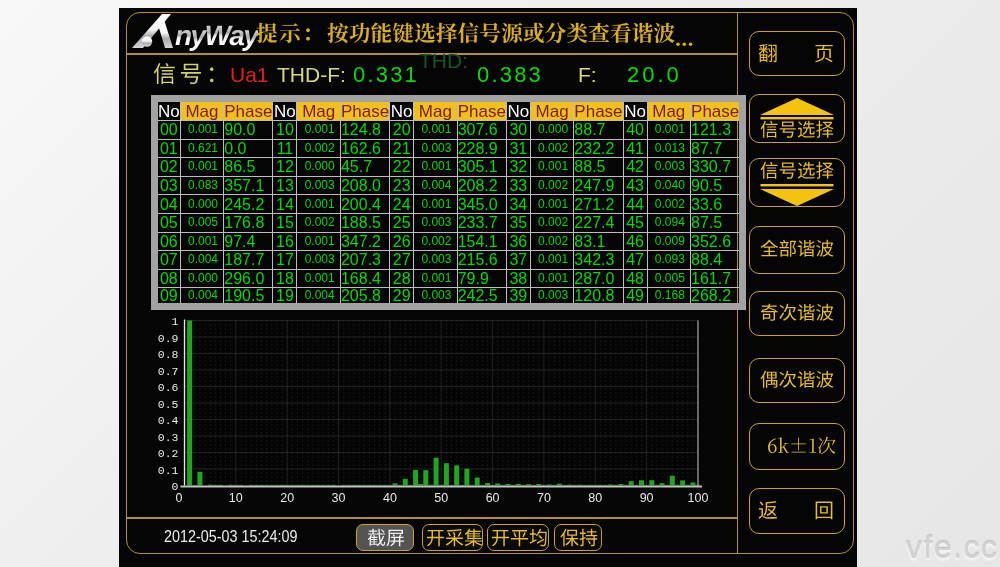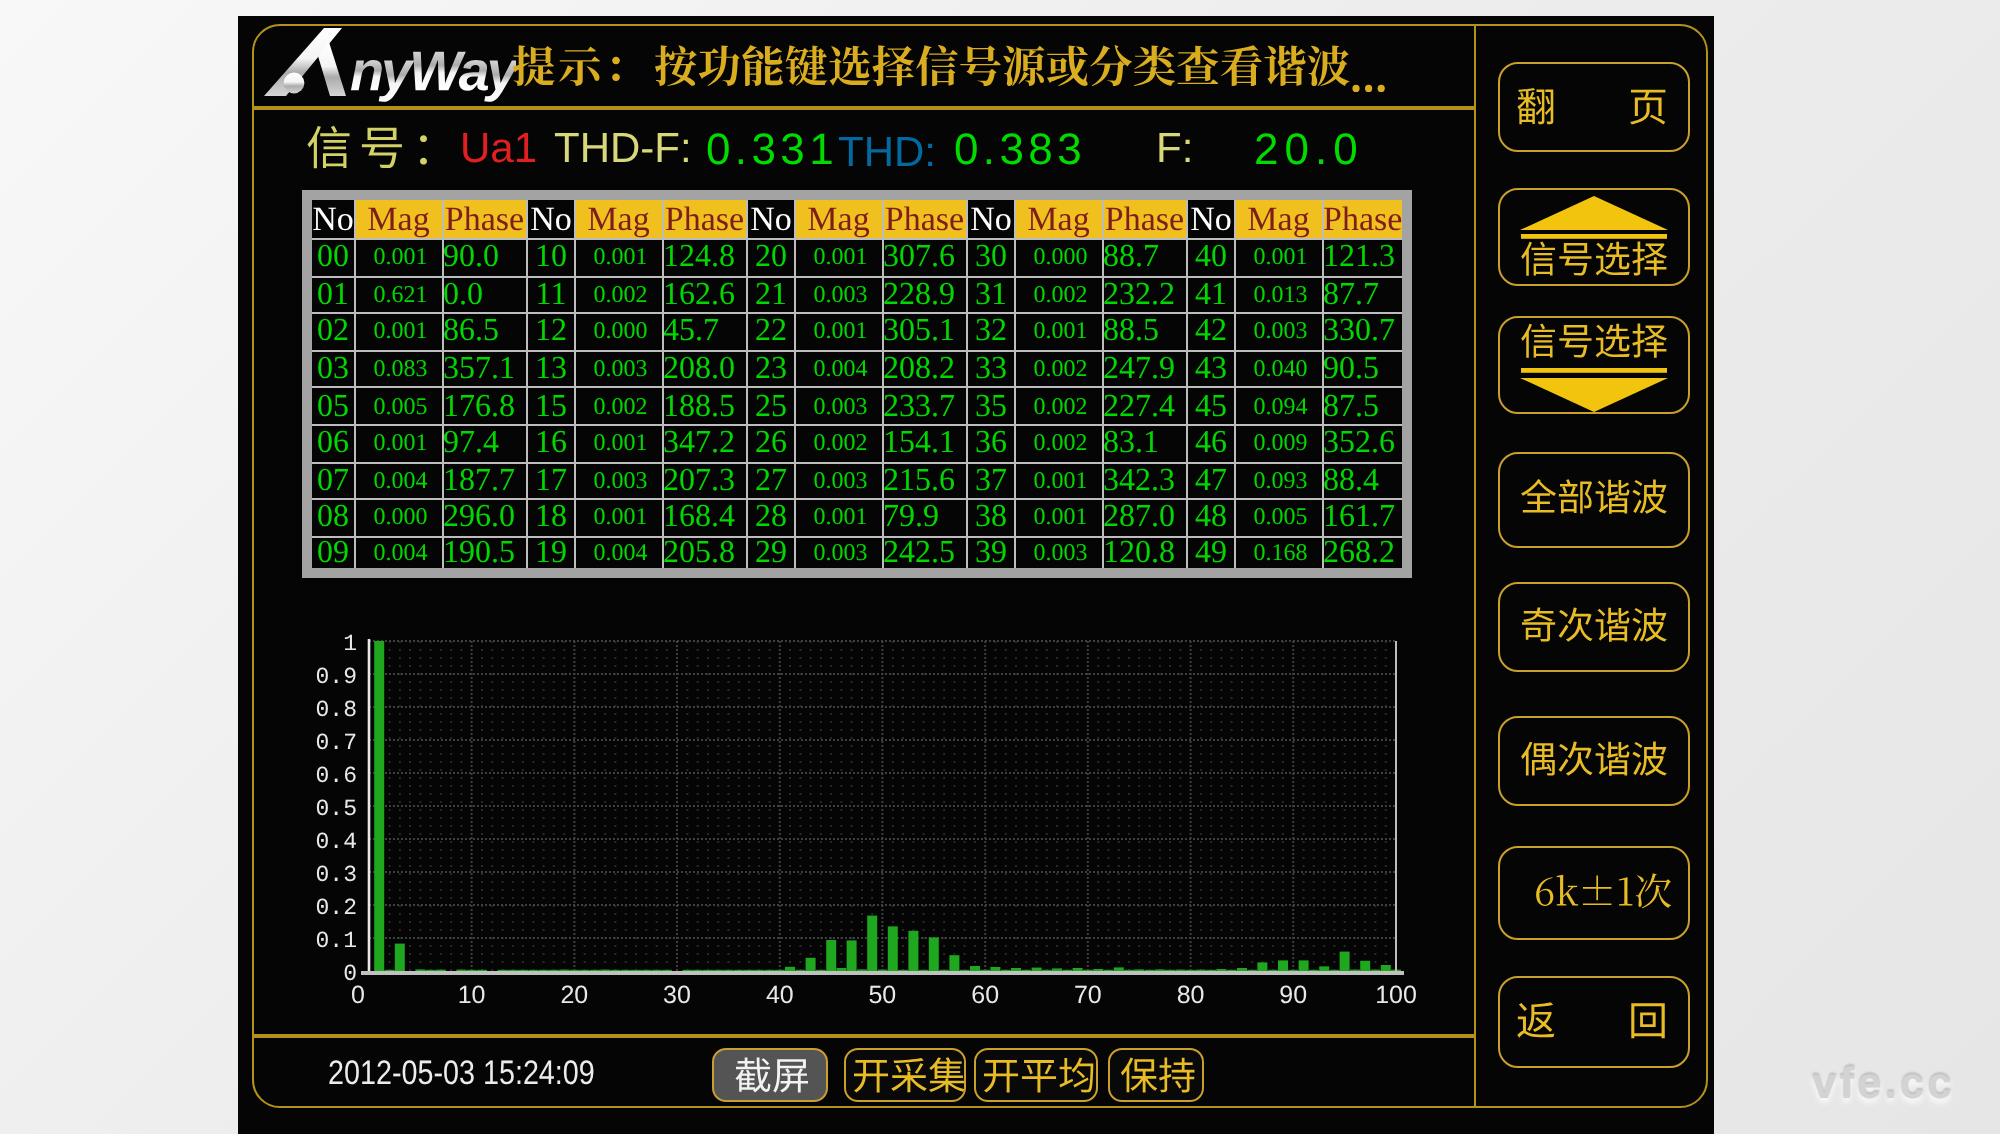--- a/index.html
+++ b/index.html
@@ -6,32 +6,32 @@
  font-family:"Liberation Sans",sans-serif}
 #panel{position:absolute;left:119px;top:8px;width:738px;height:559px;background:#050505}
 .gline{position:absolute;background:#b3921c}
 #frame{position:absolute;left:126px;top:12px;width:728px;height:542px;
  border:1.4px solid #b3921c;border-radius:14px}
 .rbtn{position:absolute;left:749px;width:96px;border:1.3px solid #c9a02c;border-radius:10px}
 .bbtn{position:absolute;top:524px;height:27px;border:1.3px solid #c9a02c;border-radius:7px;background:#090909}
 .bbtn.sel{background:#545454}
 .ts{position:absolute;left:164px;top:527px;color:#ececec;font-size:17px;transform:scaleX(0.845);transform-origin:left center}
 .tbl{position:absolute;left:151px;top:95px;border-collapse:collapse;table-layout:fixed;
- font-family:Liberation Serif, serif;border:5px solid #a3a3a3}
+ font-family:Liberation Sans, sans-serif;border:7px solid #a3a3a3}
 .tbl td{border:1px solid #bdbdbd;overflow:hidden;white-space:nowrap;line-height:15px}
 .tbl tr{height:18.6px}
 .tbl tr.hd{height:22px}
 .tbl td.no{width:24px;text-align:center;color:#00d800;font-size:16px}
 .tbl td.mag{width:43.5px;color:#00d800;text-align:center;padding-left:2px;font-size:12px}
 .tbl td.ph{width:42.5px;color:#00d800;text-align:left;padding-right:2px;font-size:16px}
 .tbl tr.hd td{font-size:17px}
 .tbl td.hdno{color:#ffffff;background:#050505}
 .tbl td.hdg{background:#efc01e;color:#7f1d1d;text-align:center;padding:0}
 .sigserif{position:absolute;font-family:Liberation Sans, sans-serif;font-size:21px}
-#vfe{position:absolute;left:906px;top:529px;font-weight:bold;font-size:22px;color:#d3d3d3;
+#vfe{position:absolute;left:906px;top:529px;font-weight:normal;font-size:32px;color:#d3d3d3;
  letter-spacing:1.5px;text-shadow:0 -1px 1px #bdbdbd,0 2px 3px #ffffff}
 </style></head><body>
 <div id="panel"></div>
 <div id="frame"></div>
 <div class="gline" style="left:736.5px;top:13px;width:1.5px;height:540px"></div>
 <div class="gline" style="left:127px;top:53px;width:610px;height:1.5px"></div>
 <div class="gline" style="left:127px;top:517px;width:610px;height:1.5px"></div>
 <svg style="position:absolute;left:128px;top:12px" width="130" height="42" viewBox="0 0 130 42">
     <defs>
       <linearGradient id="met" x1="0" y1="0" x2="0" y2="1">
@@ -91,21 +91,21 @@
 <svg style="position:absolute;left:153px;top:62px;overflow:visible" width="80" height="29" viewBox="0 0 80 29">
     <g fill="#d2d266">
       <path transform="translate(0.0,20.2) scale(0.023000,-0.023000)" d="M382 531V469H869V531ZM382 389V328H869V389ZM310 675V611H947V675ZM541 815C568 773 598 716 612 680L679 710C665 745 635 799 606 840ZM369 243V-80H434V-40H811V-77H879V243ZM434 22V181H811V22ZM256 836C205 685 122 535 32 437C45 420 67 383 74 367C107 404 139 448 169 495V-83H238V616C271 680 300 748 323 816Z"></path>
       <path transform="translate(26.5,20.2) scale(0.023000,-0.023000)" d="M260 732H736V596H260ZM185 799V530H815V799ZM63 440V371H269C249 309 224 240 203 191H727C708 75 688 19 663 -1C651 -9 639 -10 615 -10C587 -10 514 -9 444 -2C458 -23 468 -52 470 -74C539 -78 605 -79 639 -77C678 -76 702 -70 726 -50C763 -18 788 57 812 225C814 236 816 259 816 259H315L352 371H933V440Z"></path>
       <path transform="translate(53.0,20.2) scale(0.023000,-0.023000)" d="M250 486C290 486 326 515 326 560C326 606 290 636 250 636C210 636 174 606 174 560C174 515 210 486 250 486ZM250 -4C290 -4 326 26 326 71C326 117 290 146 250 146C210 146 174 117 174 71C174 26 210 -4 250 -4Z"></path>
     </g>
   </svg>
 <span class="sigserif" style="left:230px;top:63px;color:#e02020">Ua1</span>
 <span class="sigserif" style="left:277px;top:63px;color:#d8d87a">THD-F:</span>
 <span class="sigserif" style="left:353px;top:62px;color:#00dc00;font-size:22px;letter-spacing:2.2px">0.331</span>
-<span class="sigserif" style="left:419px;top:65px;color:#0369a1">THD:</span>
+<span class="sigserif" style="left:419px;top:49px;color:#14532d">THD:</span>
 <span class="sigserif" style="left:477px;top:62px;color:#00dc00;font-size:22px;letter-spacing:2.2px">0.383</span>
 <span class="sigserif" style="left:578px;top:63px;color:#d8d87a">F:</span>
 <span class="sigserif" style="left:627px;top:62px;color:#00dc00;font-size:22px;letter-spacing:3px">20.0</span>
 <table class="tbl">
     <tbody>
       <tr class="hd">
         <td class="no hdno">No</td>
         <td class="hdg">Mag</td>
         <td class="hdg ph">Phase</td>
         <td class="no hdno">No</td>
@@ -181,20 +181,37 @@
         <td class="ph">208.0</td>
         <td class="no">23</td>
         <td class="mag">0.004</td>
         <td class="ph">208.2</td>
         <td class="no">33</td>
         <td class="mag">0.002</td>
         <td class="ph">247.9</td>
         <td class="no">43</td>
         <td class="mag">0.040</td>
         <td class="ph">90.5</td>
+      </tr>
+      <tr>
+        <td class="no">04</td>
+        <td class="mag">0.000</td>
+        <td class="ph">245.2</td>
+        <td class="no">14</td>
+        <td class="mag">0.001</td>
+        <td class="ph">200.4</td>
+        <td class="no">24</td>
+        <td class="mag">0.001</td>
+        <td class="ph">345.0</td>
+        <td class="no">34</td>
+        <td class="mag">0.001</td>
+        <td class="ph">271.2</td>
+        <td class="no">44</td>
+        <td class="mag">0.002</td>
+        <td class="ph">33.6</td>
       </tr>
       <tr>
         <td class="no">05</td>
         <td class="mag">0.005</td>
         <td class="ph">176.8</td>
         <td class="no">15</td>
         <td class="mag">0.002</td>
         <td class="ph">188.5</td>
         <td class="no">25</td>
         <td class="mag">0.003</td>

